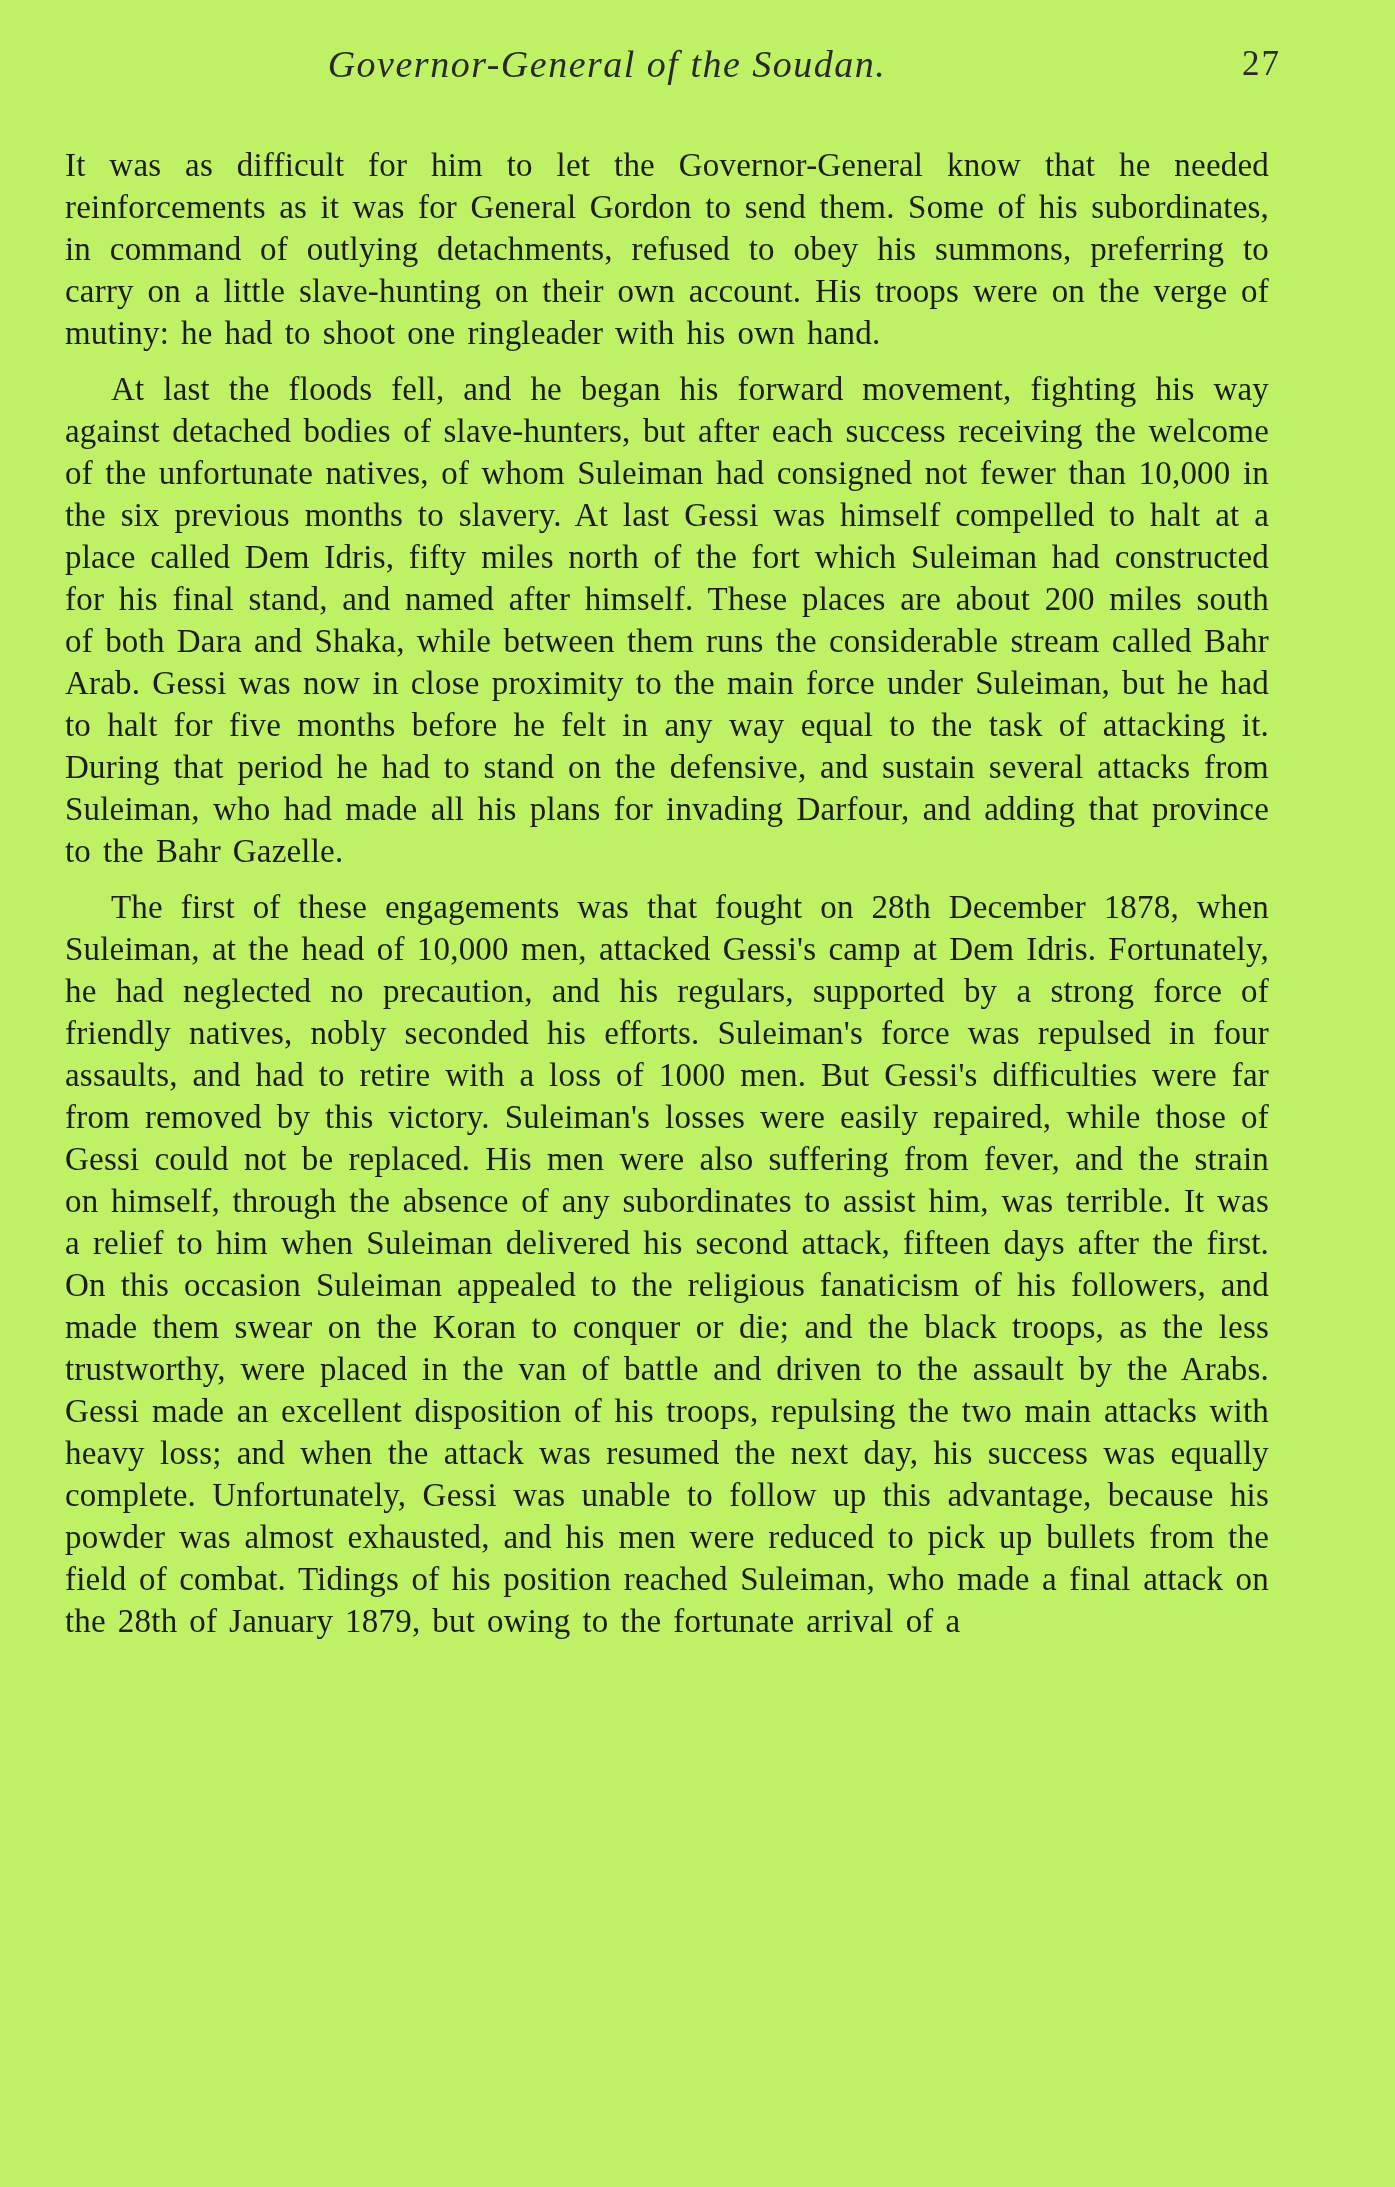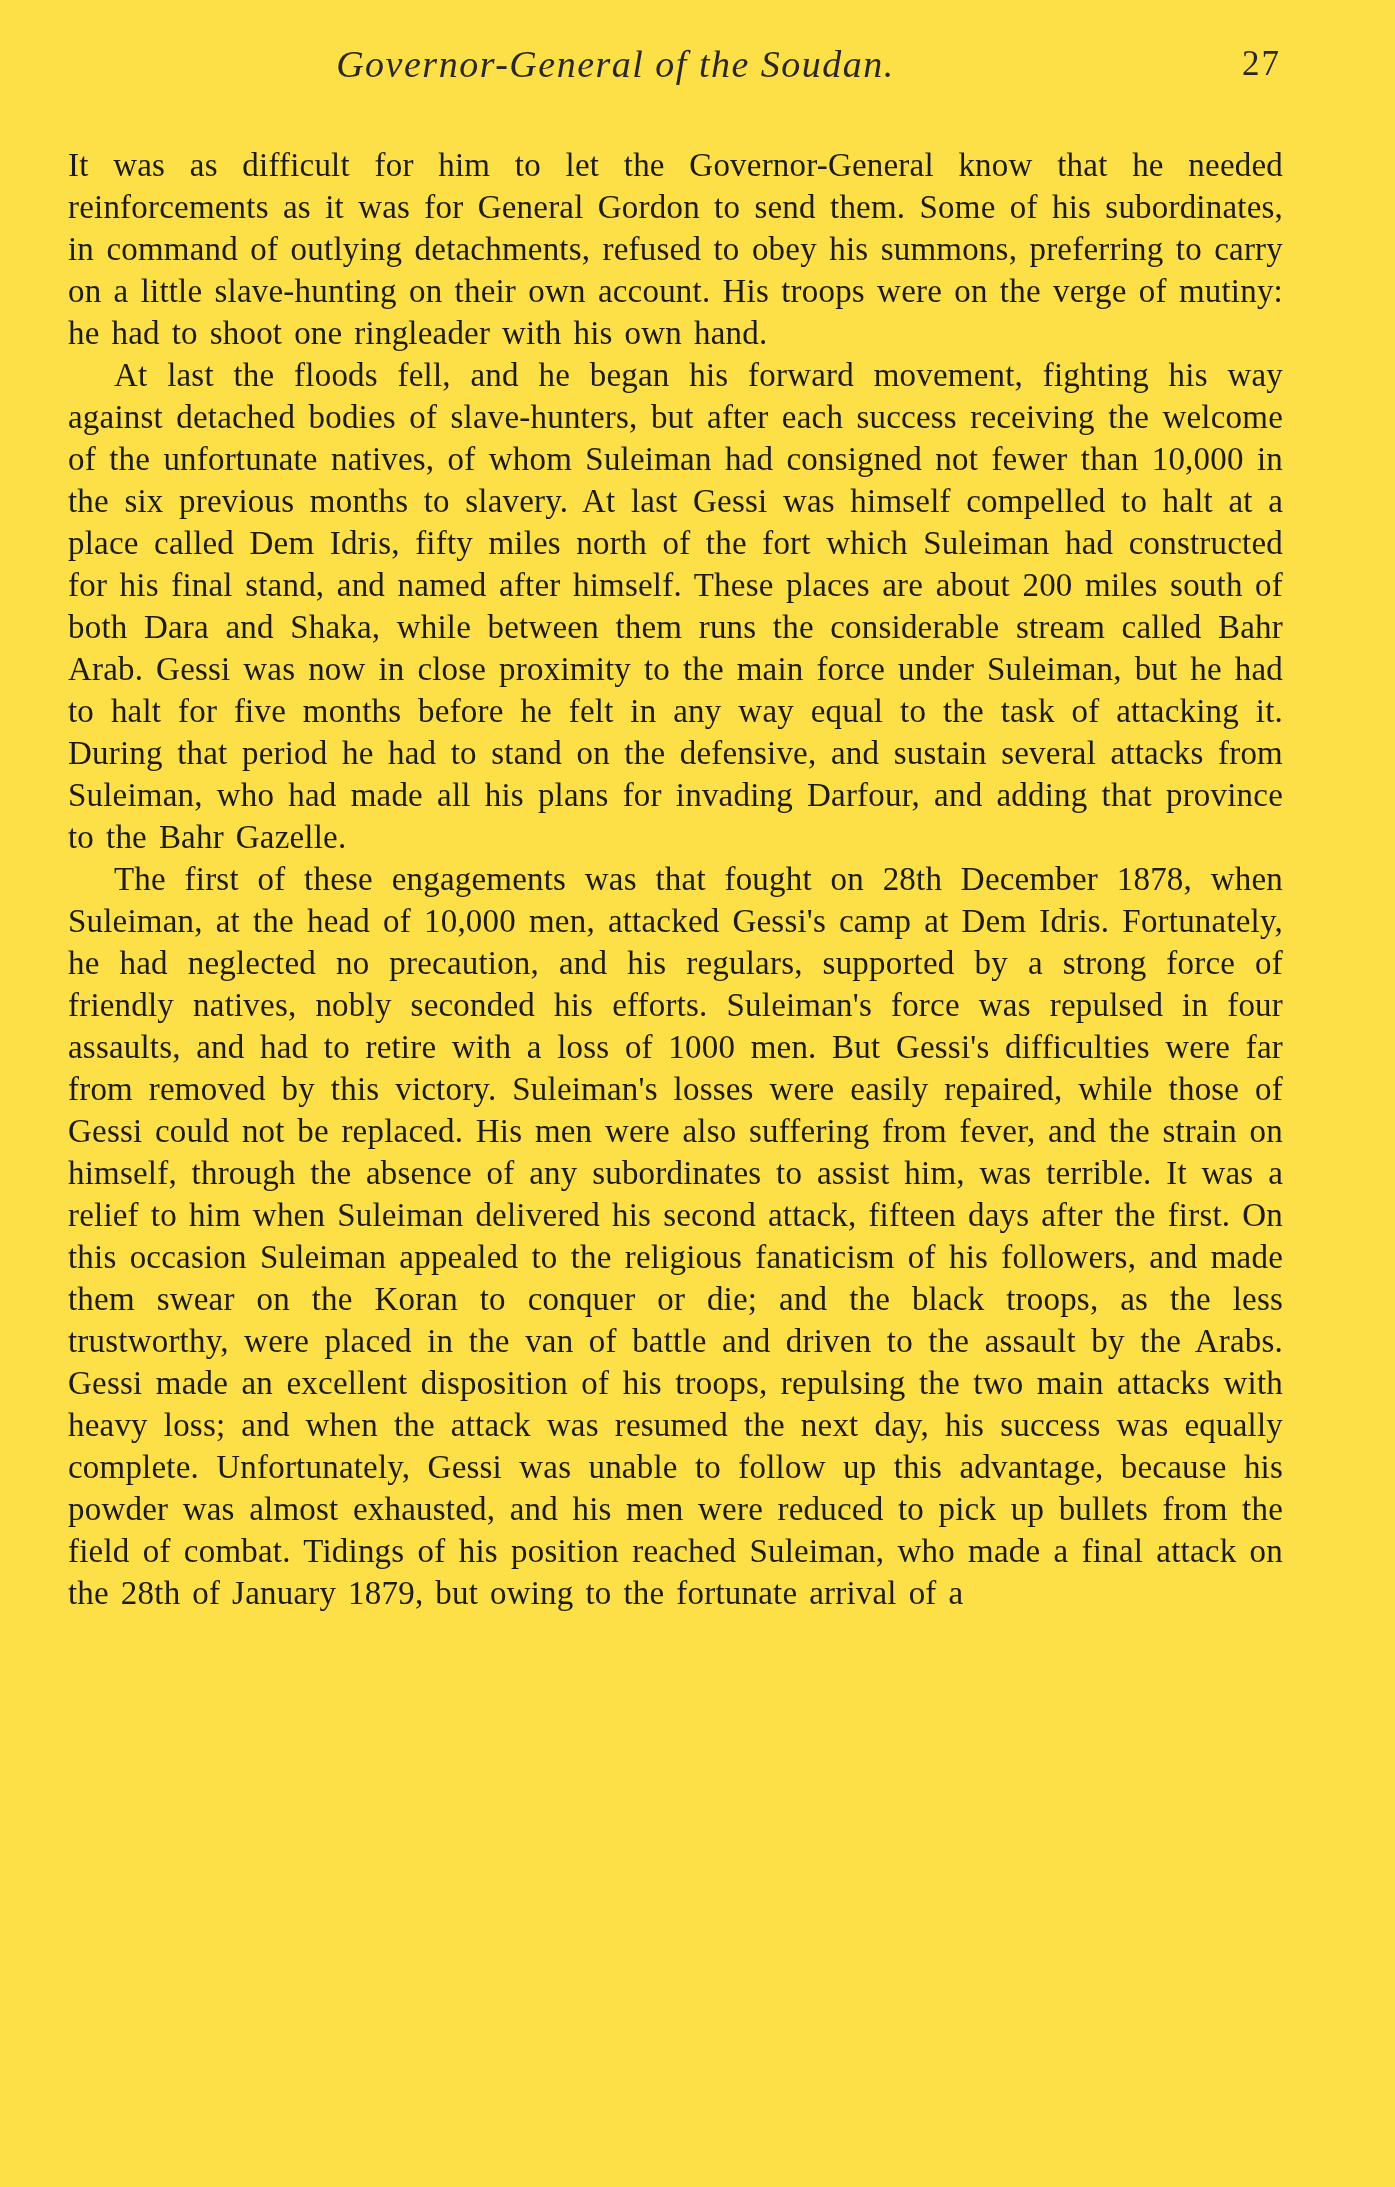--- a/index.html
+++ b/index.html
@@ -5,25 +5,25 @@
   html, body {
     margin: 0;
     padding: 0;
     background: #e9e9e6;
   }
   .page {
     position: relative;
     width: 1395px;
     height: 2187px;
     margin: 0 auto;
-    background: #fde047;
+    background: #bef264;
     color: #1e1c1a;
     font-family: "Liberation Serif", "DejaVu Serif", serif;
     box-sizing: border-box;
-    padding: 42px 112px 0 68px;
+    padding: 42px 112px 0 51px;
     overflow: hidden;
   }
   .running-head {
     position: relative;
     height: 56px;
     margin-bottom: 46px;
   }
   .running-head .title {
     position: absolute;
     left: 0;
@@ -36,21 +36,21 @@
   }
   .running-head .folio {
     position: absolute;
     right: 2px;
     top: 2px;
     font-size: 35px;
     letter-spacing: 2px;
     color: #2a2826;
   }
   .body-text p {
-    margin: 0;
+    margin: 14px;
     font-size: 33px;
     line-height: 42px;
     text-align: justify;
     word-spacing: 3.5px;
     letter-spacing: 0.2px;
   }
   .body-text p.indent {
     text-indent: 46px;
   }
 </style>

